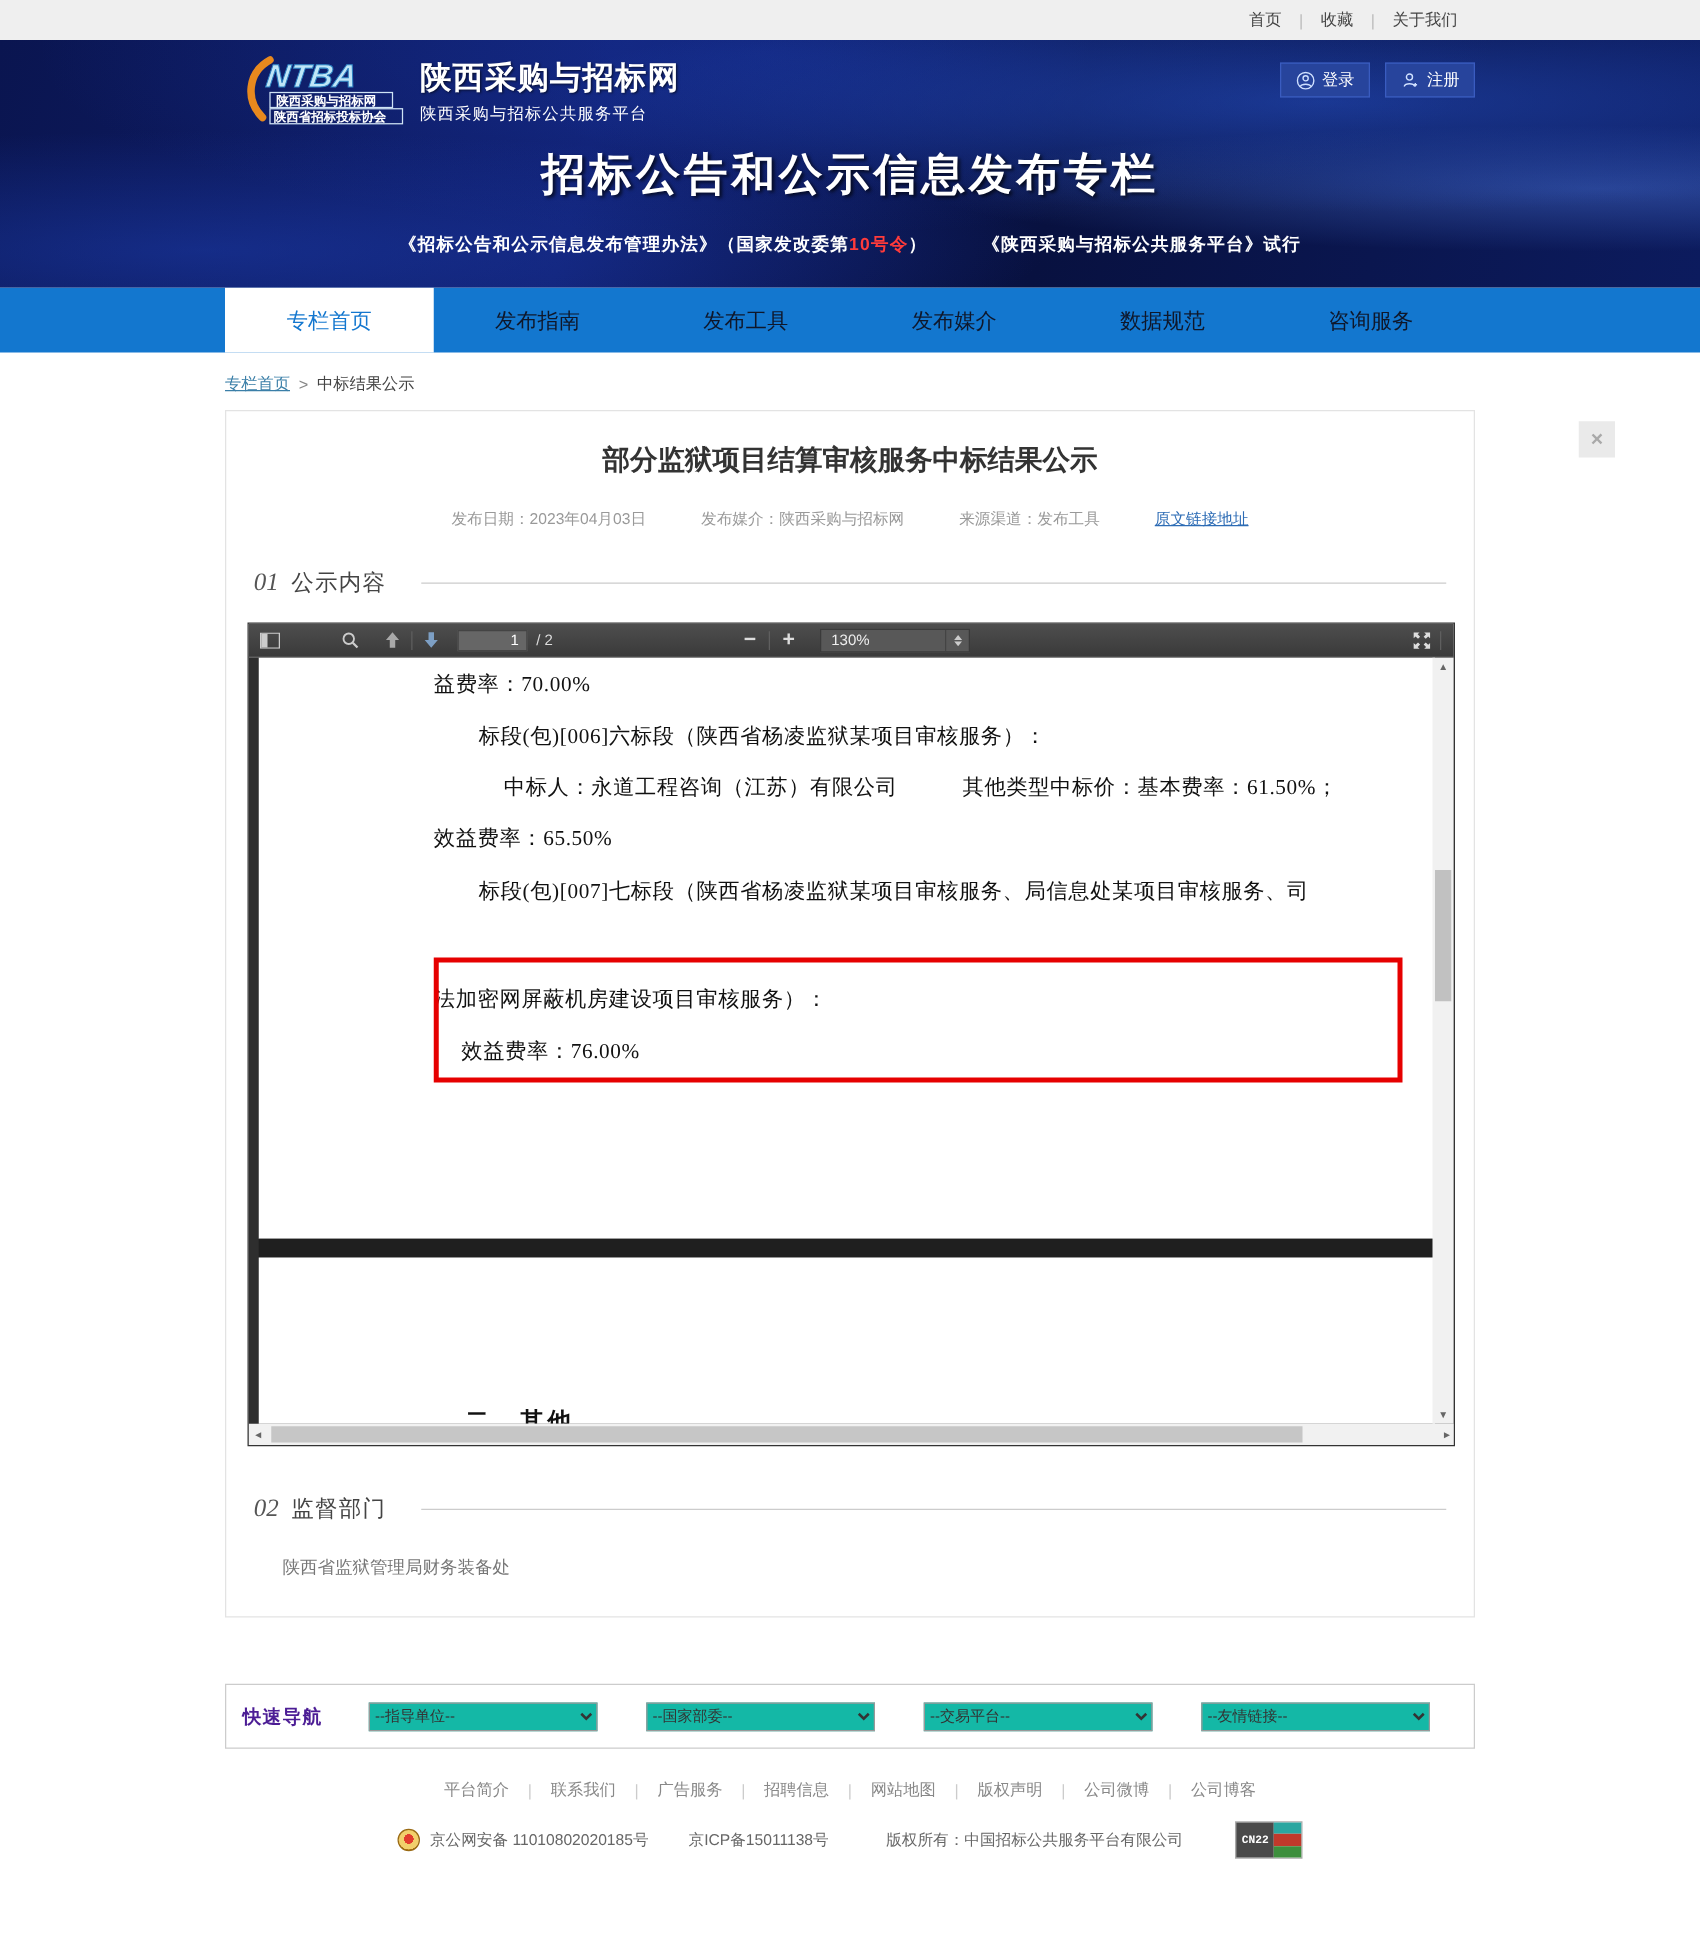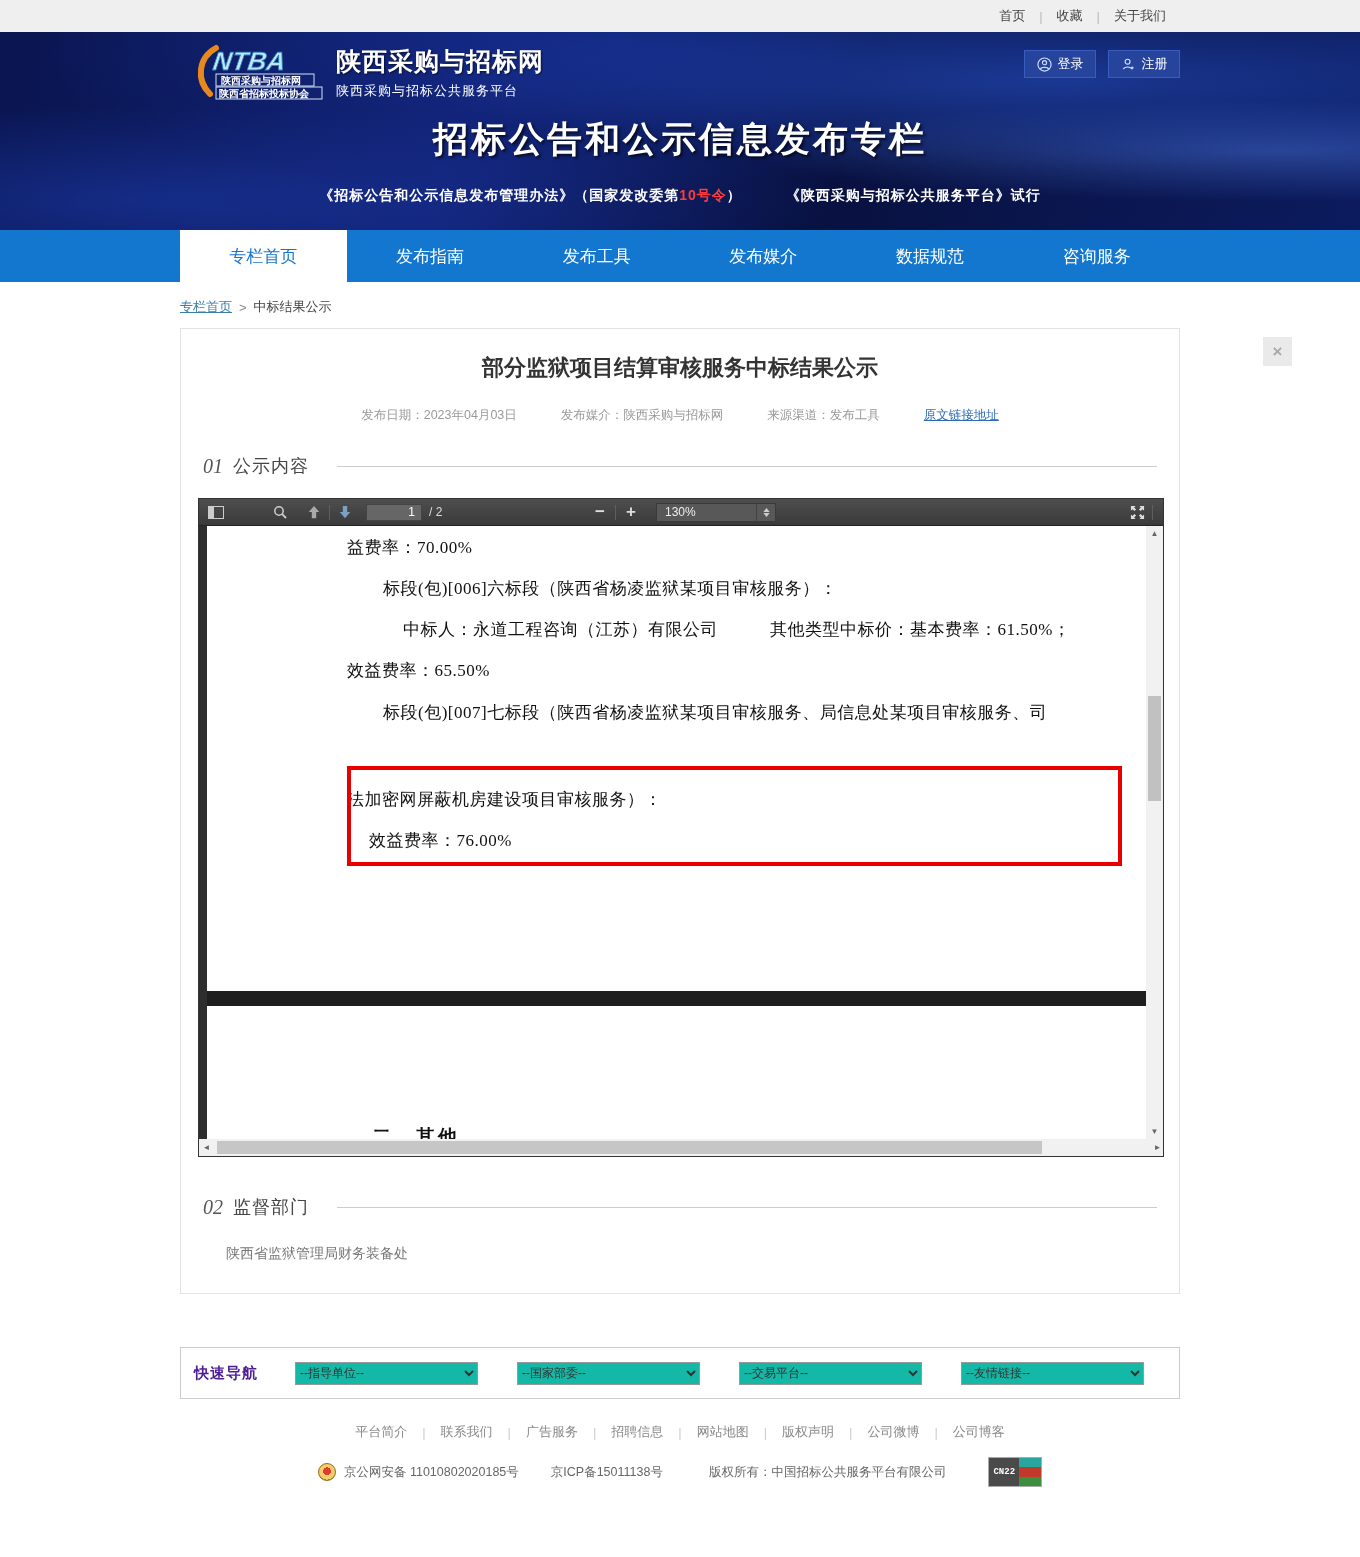--- a/index.html
+++ b/index.html
@@ -38,21 +38,21 @@
     background:#27449c; border:1px solid #3a5cc0; color:#fff; font-size:13px; cursor:pointer;
   }
   .banner-title { text-align:center; color:#fff; font-size:35px; font-weight:bold; letter-spacing:3px; margin-top:14px; text-shadow:2px 2px 3px rgba(0,0,0,.7); }
   .banner-sub { text-align:center; color:#fff; font-size:14px; font-weight:bold; margin-top:24px; letter-spacing:1px; }
   .banner-sub .red { color:#ff3b3b; }
   .banner-sub .gap { display:inline-block; width:44px; }
 
   
   .nav { height:52px; background:#1377cf; }
   .nav-inner { display:flex; height:52px; }
-  .nav-tab { flex:1; display:flex; align-items:center; justify-content:center; color:#ffffff; font-size:17px; cursor:pointer; }
+  .nav-tab { flex:1; display:flex; align-items:center; justify-content:center; color:#0f172a; font-size:17px; cursor:pointer; }
   .nav-tab.active { background:#fff; color:#1377cf; }
 
   
   .breadcrumb { margin-top:16px; font-size:13px; color:#888; display:flex; align-items:center; gap:7px; }
   .breadcrumb a { color:#3b7fa8; text-decoration:underline; cursor:pointer; }
   .breadcrumb .current { color:#444; }
 
   
   .card { border:1px solid #e3e3e3; margin-top:12px; background:#fff; padding-bottom:30px; }
   .card-title { text-align:center; font-size:22px; font-weight:bold; color:#333; padding-top:24px; }

